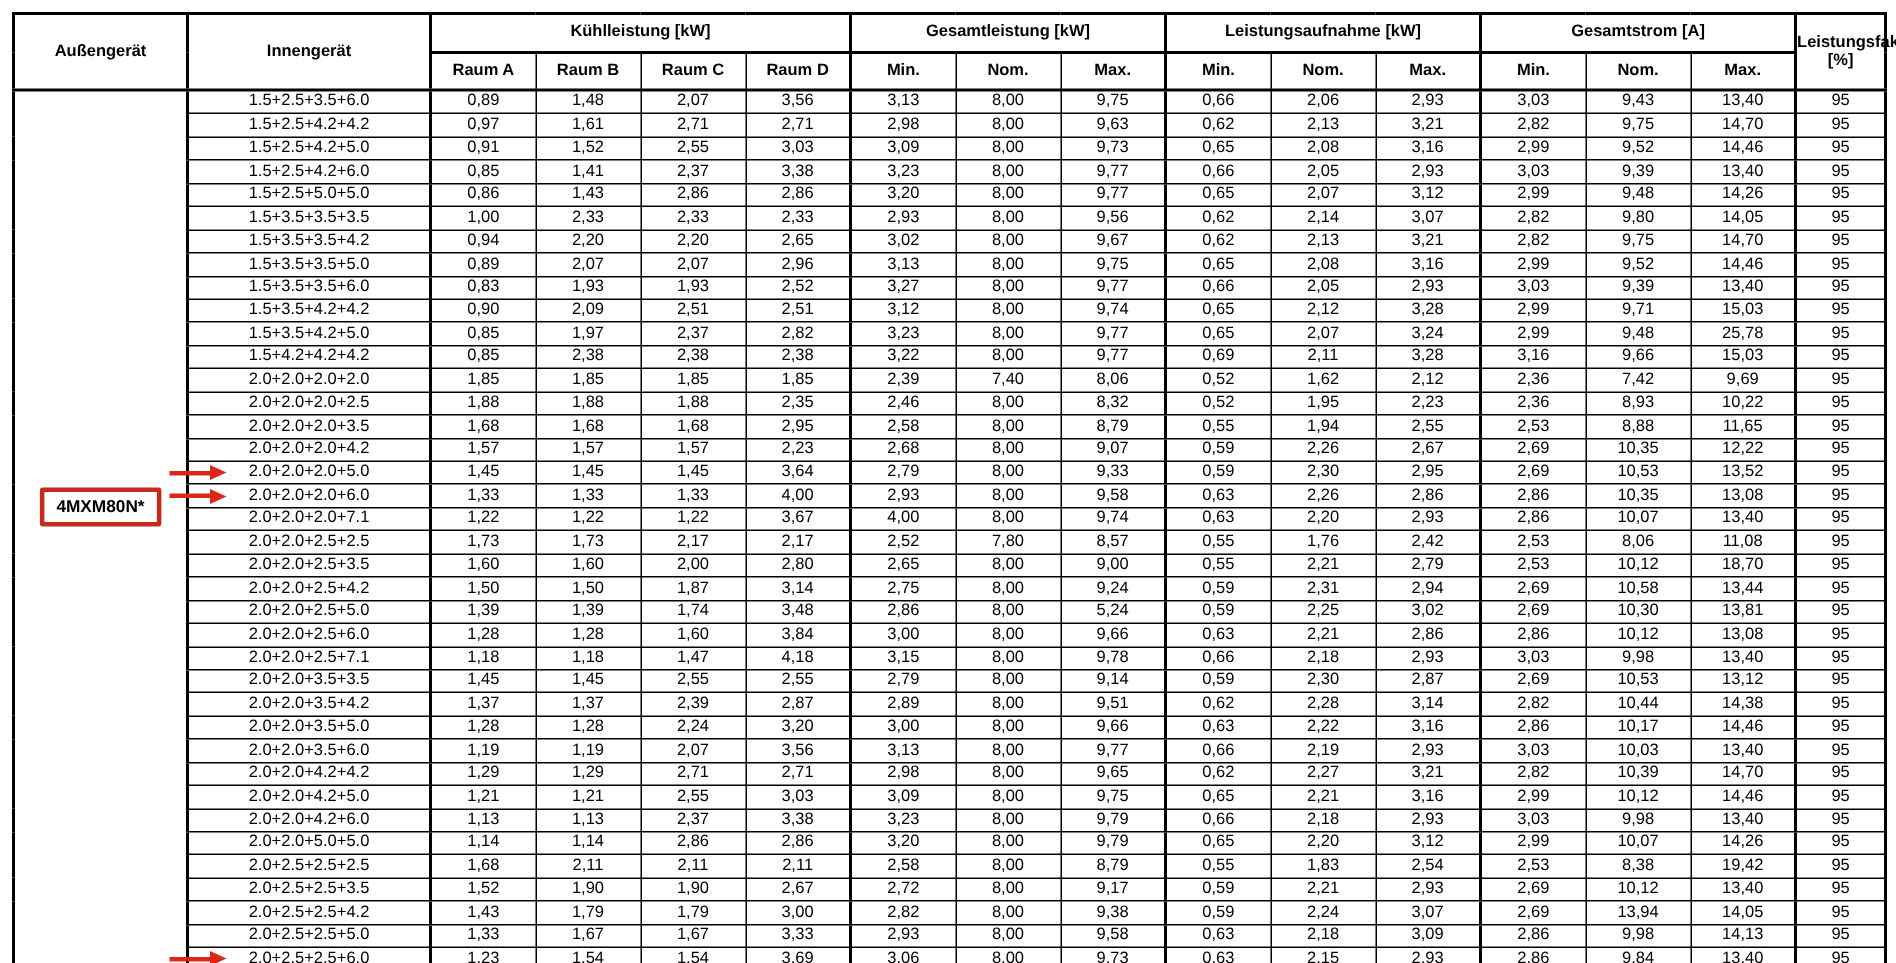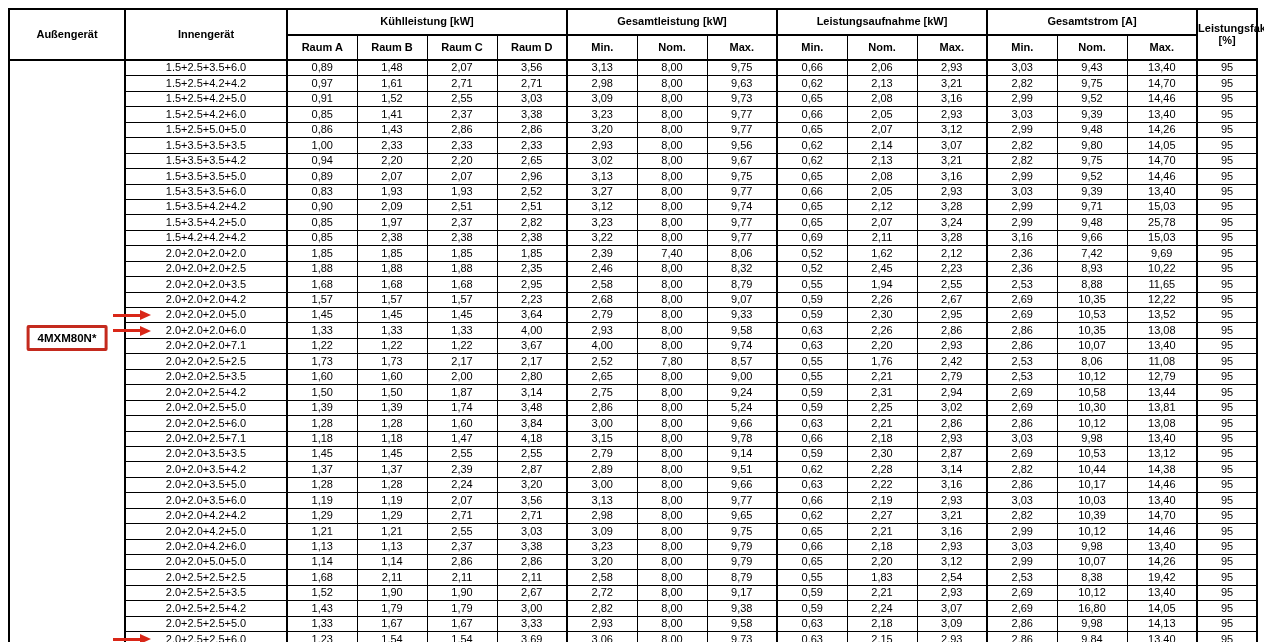--- a/index.html
+++ b/index.html
@@ -364,21 +364,21 @@
         <tr>
           <td class="indoor gs">2.0+2.0+2.0+2.5</td>
           <td class="gs">1,88</td>
           <td>1,88</td>
           <td>1,88</td>
           <td>2,35</td>
           <td class="gs">2,46</td>
           <td>8,00</td>
           <td>8,32</td>
           <td class="gs">0,52</td>
-          <td>2,45</td>
+          <td>1,95</td>
           <td>2,23</td>
           <td class="gs">2,36</td>
           <td>8,93</td>
           <td>10,22</td>
           <td class="gs">95</td>
         </tr>
         <tr>
           <td class="indoor gs">2.0+2.0+2.0+3.5</td>
           <td class="gs">1,68</td>
           <td>1,68</td>
@@ -487,21 +487,21 @@
           <td>2,00</td>
           <td>2,80</td>
           <td class="gs">2,65</td>
           <td>8,00</td>
           <td>9,00</td>
           <td class="gs">0,55</td>
           <td>2,21</td>
           <td>2,79</td>
           <td class="gs">2,53</td>
           <td>10,12</td>
-          <td>12,79</td>
+          <td>18,70</td>
           <td class="gs">95</td>
         </tr>
         <tr>
           <td class="indoor gs">2.0+2.0+2.5+4.2</td>
           <td class="gs">1,50</td>
           <td>1,50</td>
           <td>1,87</td>
           <td>3,14</td>
           <td class="gs">2,75</td>
           <td>8,00</td>
@@ -741,21 +741,21 @@
           <td>1,79</td>
           <td>1,79</td>
           <td>3,00</td>
           <td class="gs">2,82</td>
           <td>8,00</td>
           <td>9,38</td>
           <td class="gs">0,59</td>
           <td>2,24</td>
           <td>3,07</td>
           <td class="gs">2,69</td>
-          <td>16,80</td>
+          <td>13,94</td>
           <td>14,05</td>
           <td class="gs">95</td>
         </tr>
         <tr>
           <td class="indoor gs">2.0+2.5+2.5+5.0</td>
           <td class="gs">1,33</td>
           <td>1,67</td>
           <td>1,67</td>
           <td>3,33</td>
           <td class="gs">2,93</td>

